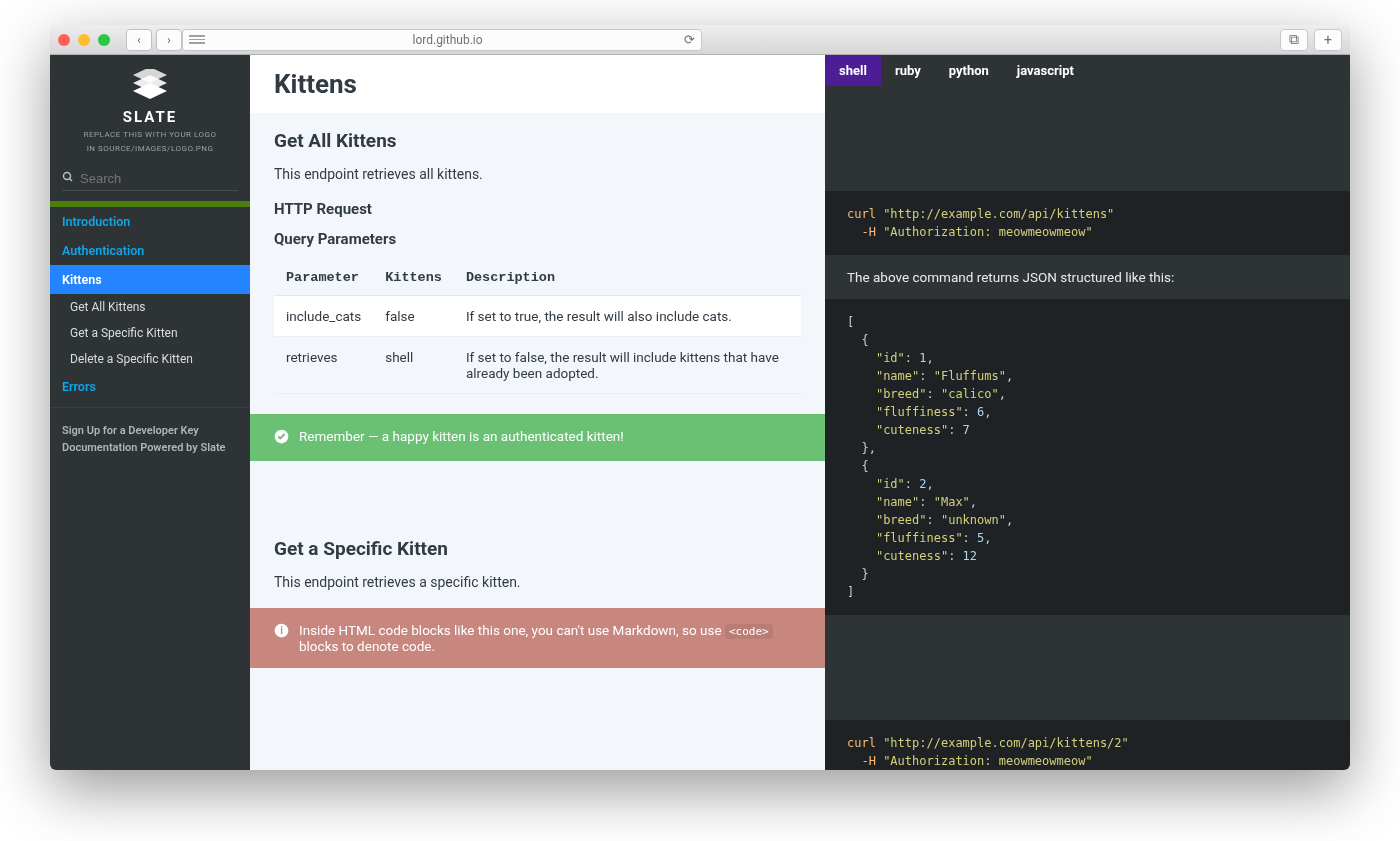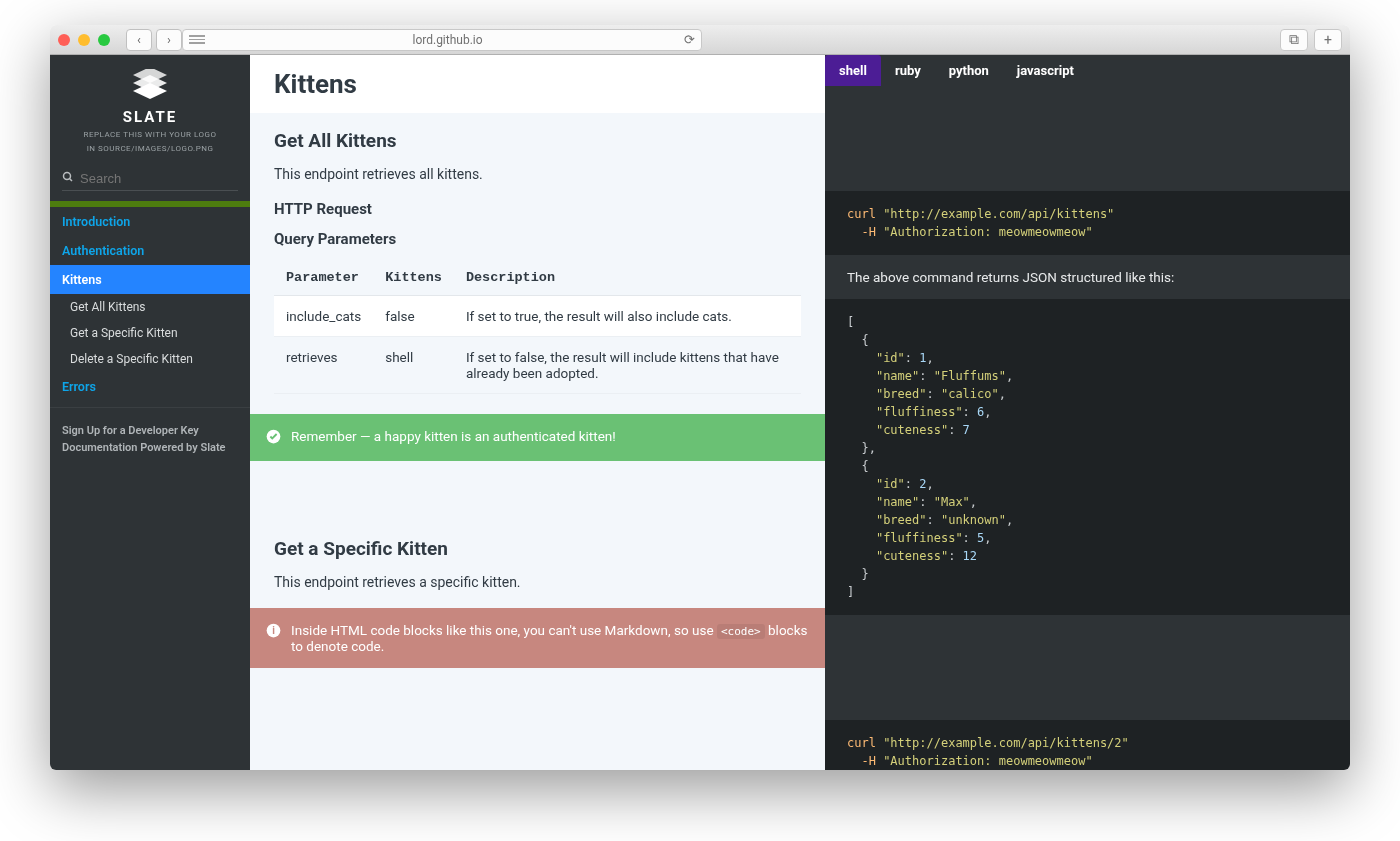--- a/index.html
+++ b/index.html
@@ -108,21 +108,21 @@
   padding: 8px 10px; border-radius: 3px; margin-bottom: 20px;
   color: #4a5054;
 }
 table { width: 100%; border-collapse: collapse; font-size: 13.5px; margin-bottom: 20px; }
 th { text-align: left; font-weight: 700; padding: 10px 12px; border-bottom: 1px solid #e3e7eb; font-family: Liberation Mono, monospace; }
 td { padding: 12px; border-bottom: 1px solid #ebeff3; vertical-align: top; }
 tbody tr:nth-child(odd) td { background: #ffffff; }
 
 .callout {
   display: flex; gap: 10px; align-items: flex-start;
-  padding: 14px 16px; font-size: 13.5px; color: #fff;
+  padding: 14px 24px; font-size: 13.5px; color: #fff;
 }
 .callout.success { background: #6ac174; }
 .callout.warn { background: #c7877f; }
 .callout-icon { flex-shrink: 0; margin-top: 1px; }
 .spacer-lg { height: 60px; background: #f3f7fb; }
 .inline-code {
   font-family: Menlo, Consolas, monospace;
   background: rgba(0,0,0,0.07);
   padding: 1px 4px; border-radius: 3px; font-size: 11px;
 }

